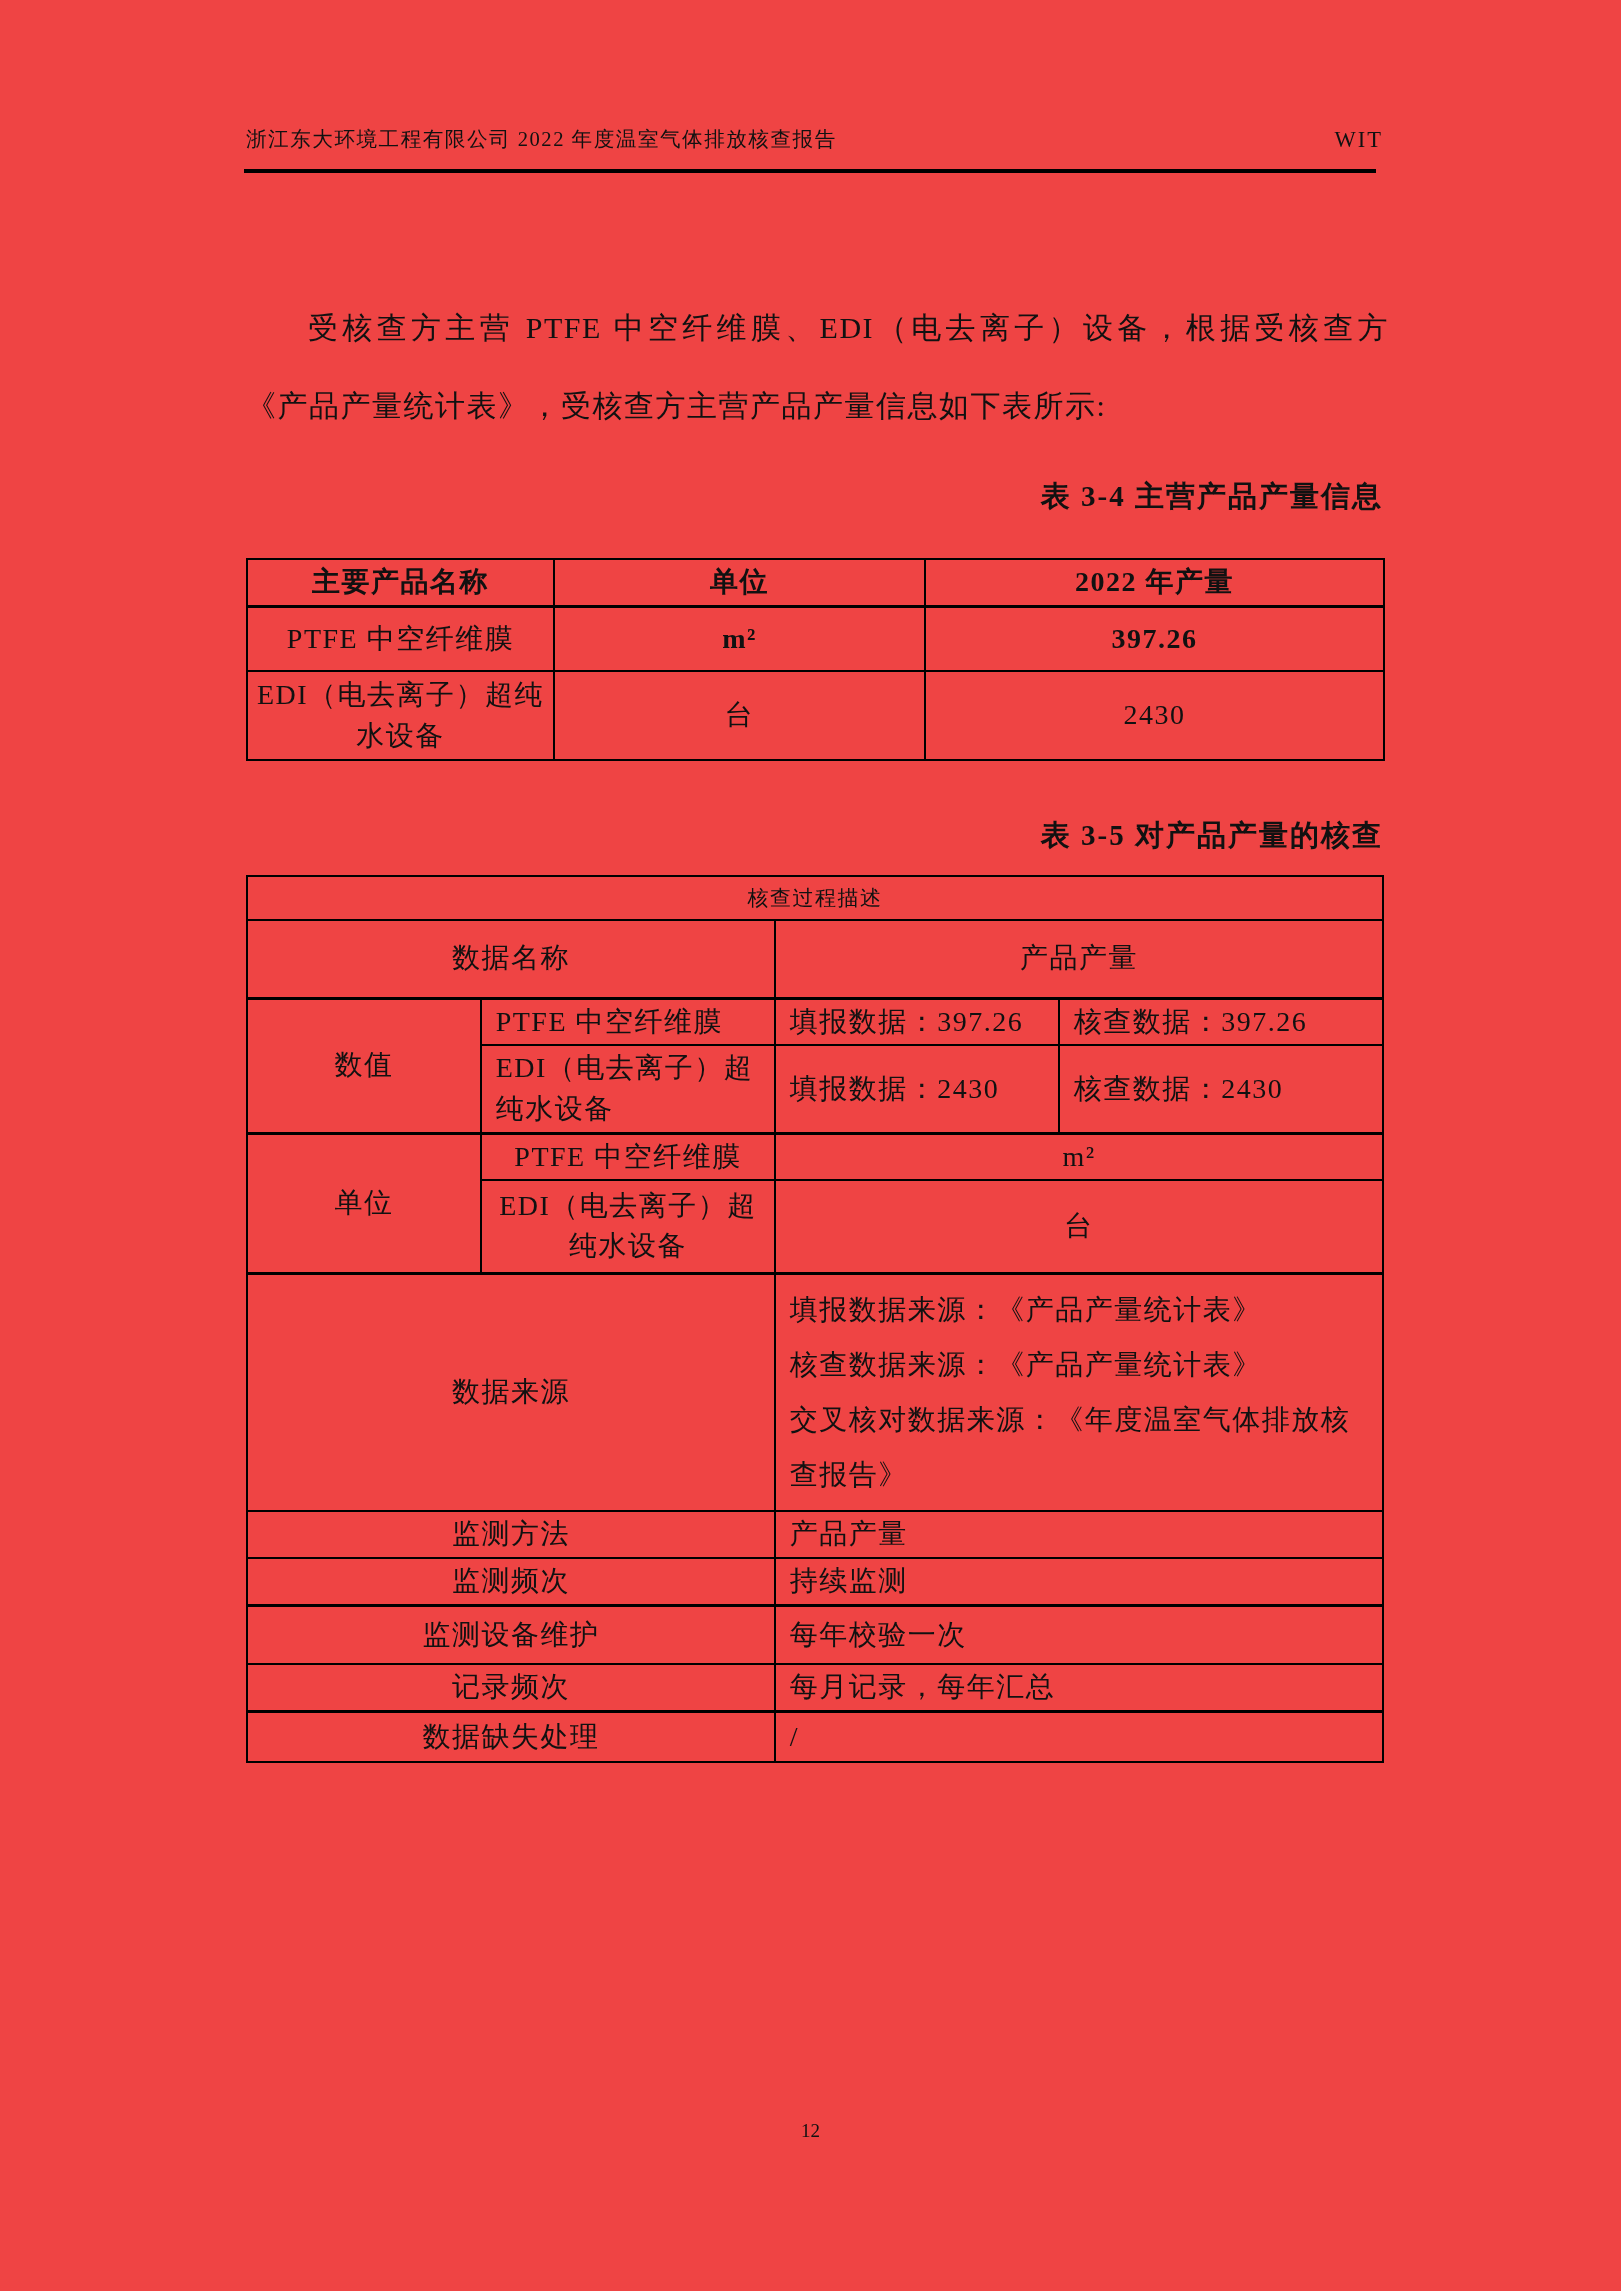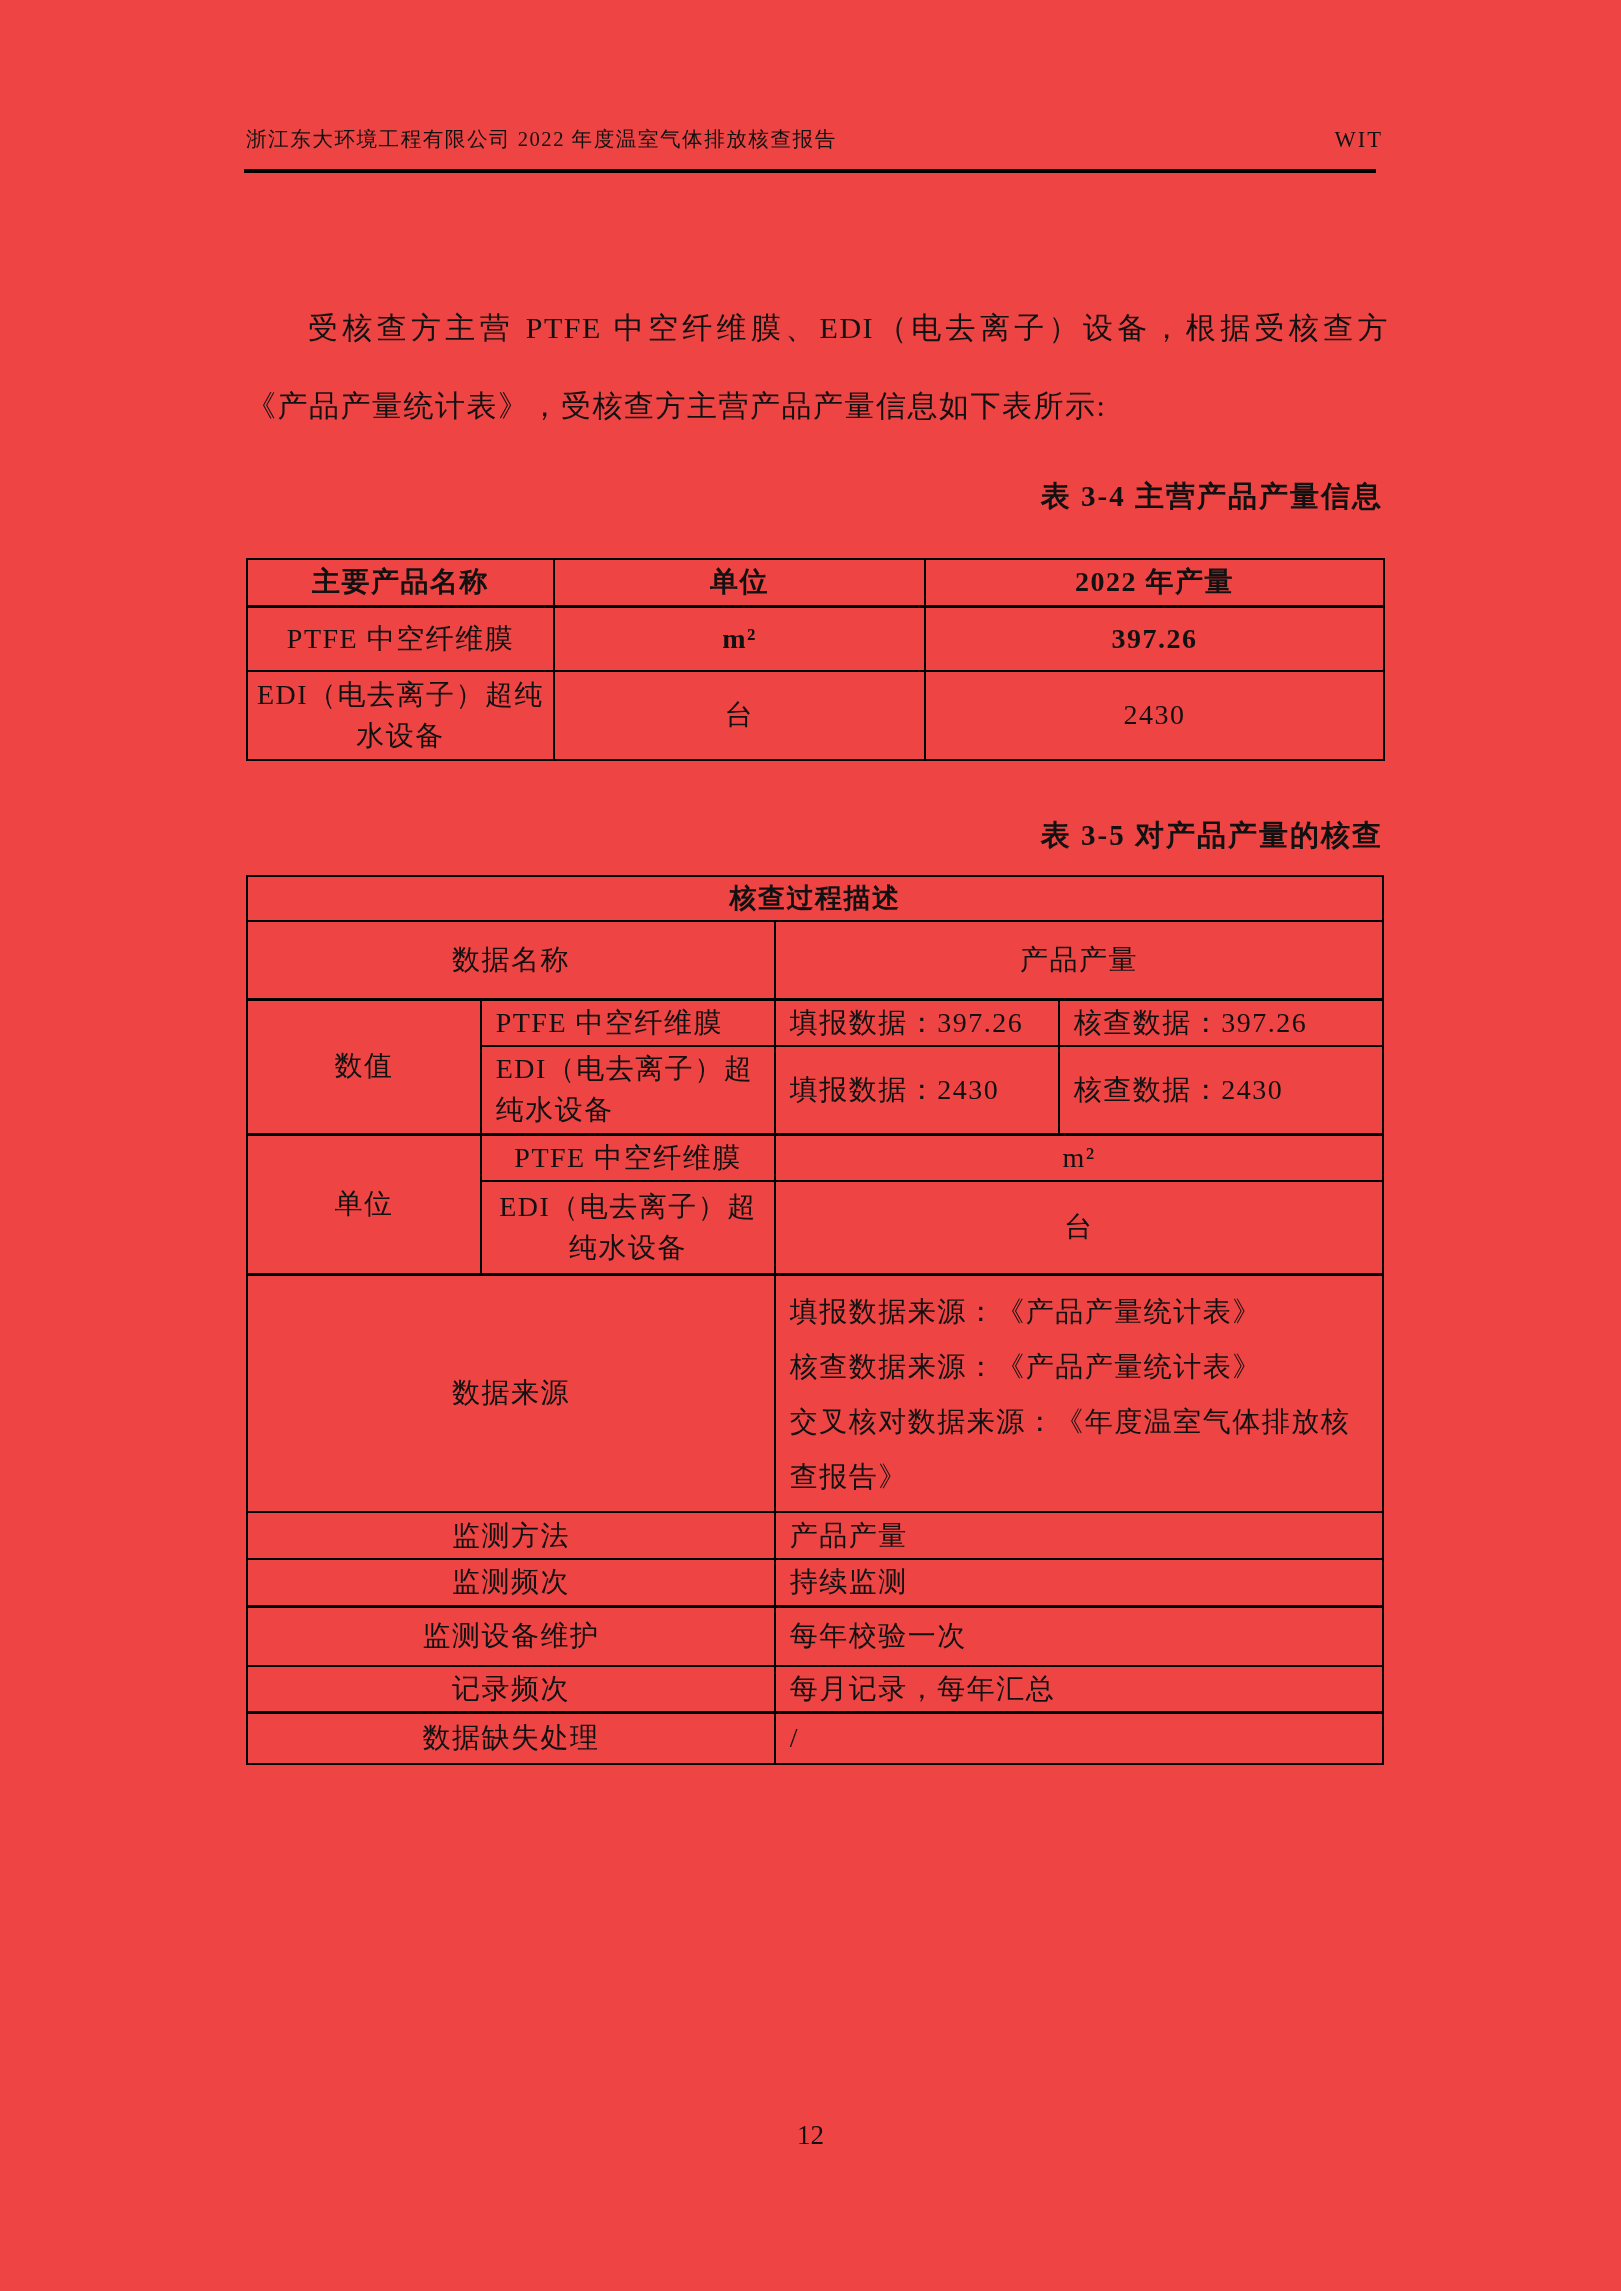--- a/index.html
+++ b/index.html
@@ -59,30 +59,30 @@
     position:absolute;top:558px;left:246px;width:1137px;
     border:2.9px solid #000;
   }
   .t34 .hrow th{font-weight:bold;border-bottom-width:3.9px;}
   .t34 td{border-top-width:2.9px;}
   .b{font-weight:bold;}
   .t35{
     position:absolute;top:875px;left:246px;width:1137px;
     border:2.9px solid #000;
   }
-  .t35 .proc{font-weight:bold;font-size:27px;}
+  .t35 .proc{font-weight:normal;font-size:21px;}
   .thick-b{border-bottom-width:3.9px !important;}
   .thick-t{border-top-width:3.9px !important;}
   .cell-left{text-align:left;padding-left:13.7px;}
   .src-cell{text-align:left;padding:7.8px 9.8px 7.8px 13.7px;}
   .src-line{line-height:55px;text-align:left;}
   
   .page-num{
     position:absolute;top:2120px;left:0;width:1621px;
-    text-align:center;font-size:27px;
+    text-align:center;font-size:19px;
   }
 </style>
 </head>
 <body>
 
 <div class="page">
 
   <div class="hdr">
     <span class="hdr-left">浙江东大环境工程有限公司 2022 年度温室气体排放核查报告</span>
     <span class="hdr-right">WIT</span>

